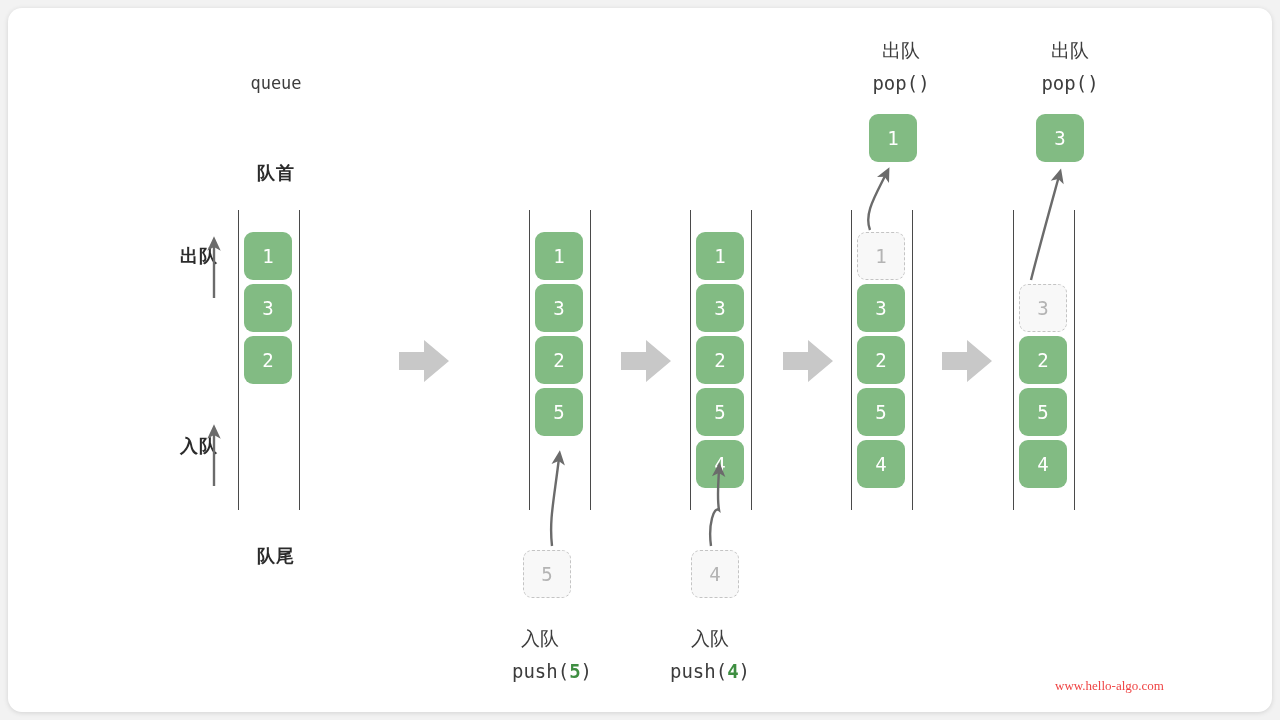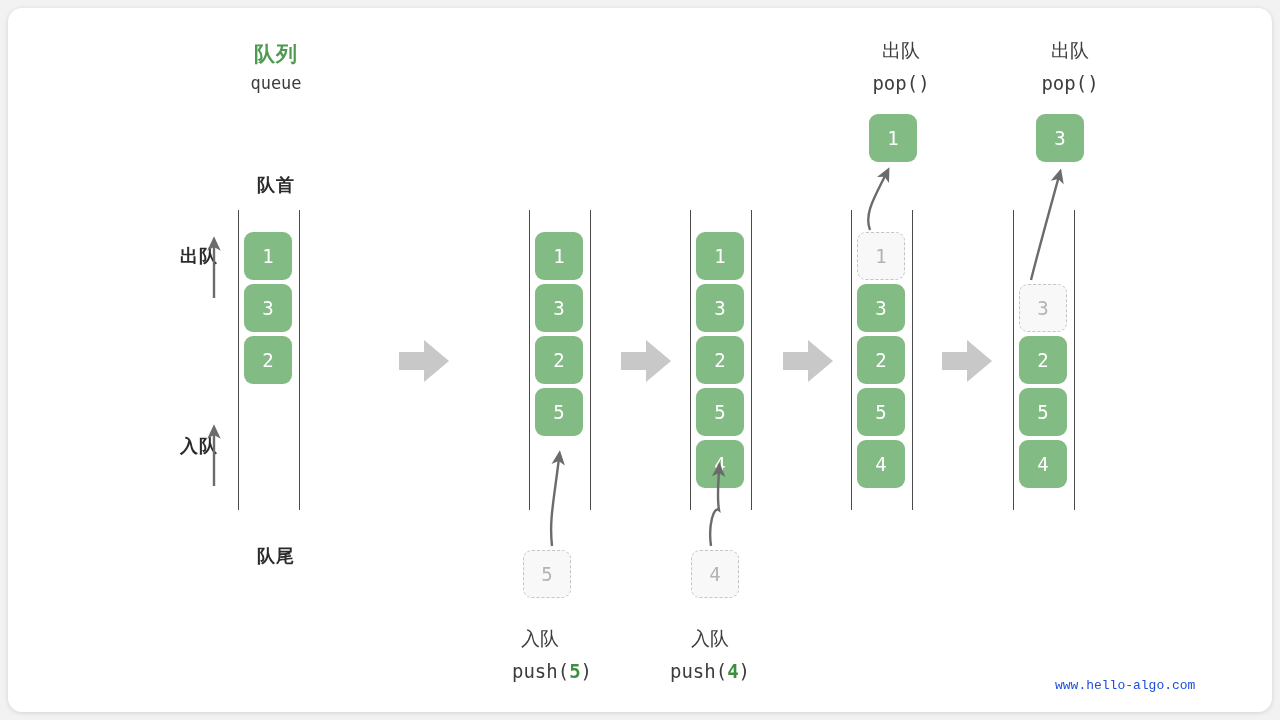--- a/index.html
+++ b/index.html
@@ -59,23 +59,23 @@
   }
   .op-code {
     font-family: "DejaVu Sans Mono", "Liberation Mono", monospace;
     font-size: 19px;
     color: #3d3d3d;
     white-space: nowrap;
     text-align: center;
   }
   .op-code .arg { color: #3e8e41; font-weight: bold; }
   .watermark {
-    font-family: Liberation Mono, monospace;
+    font-family: Liberation Serif, serif;
     font-size: 13px;
-    color: #1d4ed8;
+    color: #ef4444;
     white-space: nowrap;
   }
 
   
   .rail {
     position: absolute;
     width: 1px;
     background: #4a4a4a;
   }
 
@@ -110,24 +110,23 @@
     height: 704px;
     pointer-events: none;
   }
 </style>
 </head>
 <body>
 
 <div id="stage">
   <div id="card">
 
-    <div class="abs title-cn" style="left:198px; top:32px; width:140px;">队列</div>
     <div class="abs title-en" style="left:198px; top:65px; width:140px;">queue</div>
 
-    <div class="abs label-bold" style="left:198px; top:153px; width:140px;margin-top:12px;">队首</div>
+    <div class="abs label-bold" style="left:198px; top:153px; width:140px;">队首</div>
     <div class="abs label-bold" style="left:198px; top:536px; width:140px;">队尾</div>
 
     <div class="abs label-bold" style="left:138px; top:236px; width:72px; text-align:right;">出队</div>
     <div class="abs label-bold" style="left:138px; top:426px; width:72px; text-align:right;">入队</div>
 
     <div class="abs">
       <div class="rail" style="left:230px; top:202px; height:300px;"></div>
       <div class="rail" style="left:291px; top:202px; height:300px;"></div>
       <div class="cell filled" style="left:236px; top:224px;">1</div>
       <div class="cell filled" style="left:236px; top:276px;">3</div>

